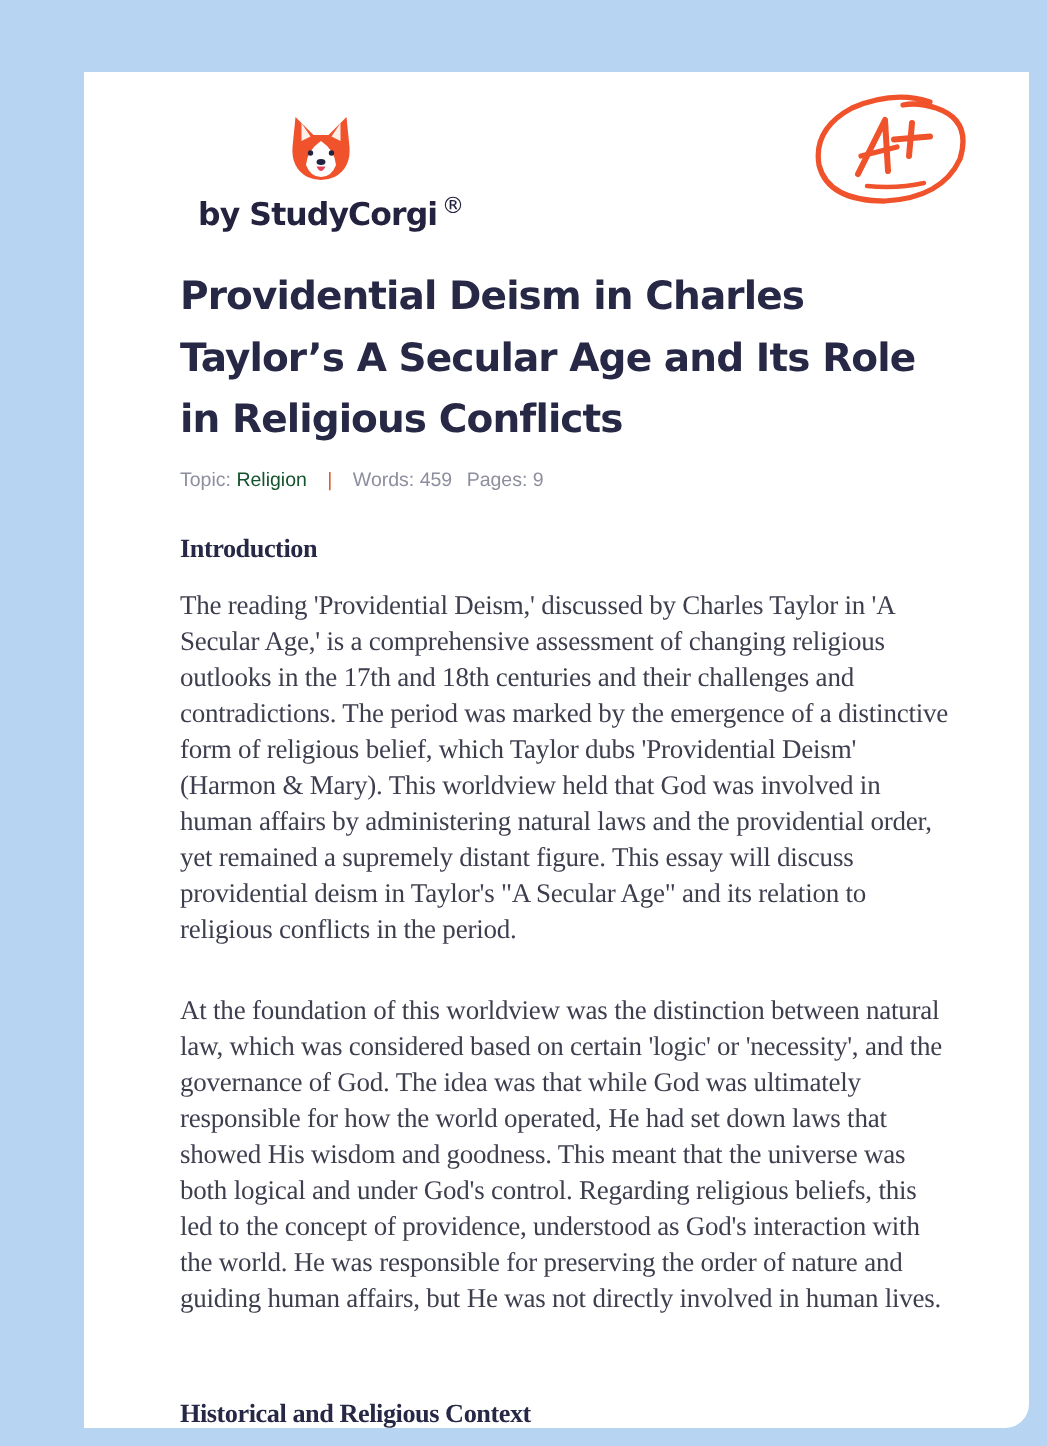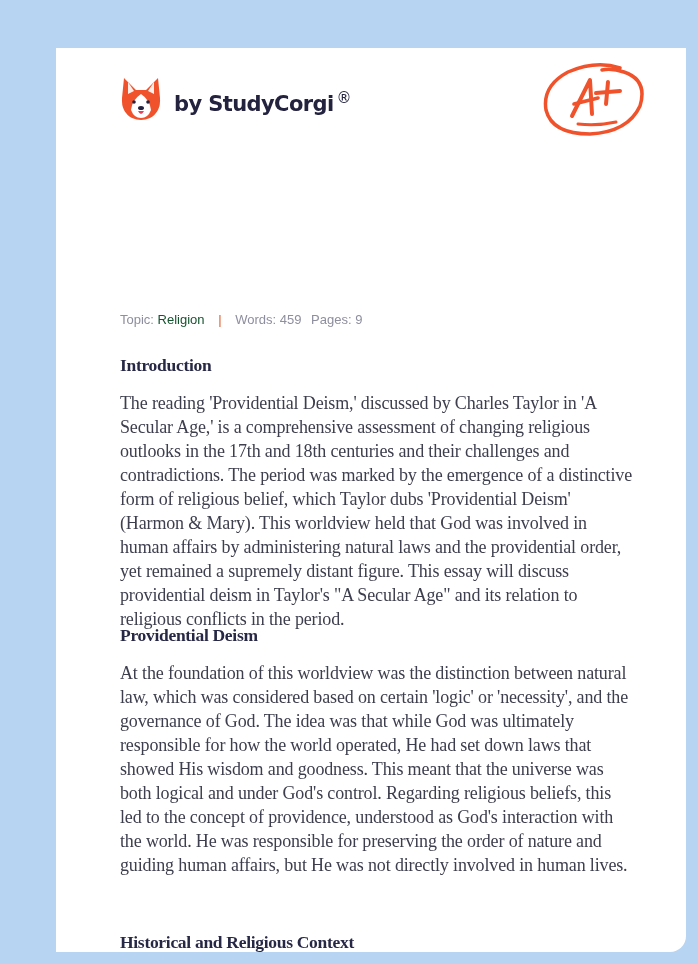--- a/index.html
+++ b/index.html
@@ -9,21 +9,21 @@
     font-family: "Liberation Sans", sans-serif;
     position: relative;
   }
   .card {
     position: absolute; left: 56px; top: 48px;
     width: 630px; height: 904px;
     background: #ffffff;
     border-bottom-right-radius: 16px;
     overflow: hidden;
   }
-  .brand { position: absolute; left: 64px; top: 28px; display: flex; align-items: center; }
+  .brand { position: absolute; left: 64px; top: 28px; display: flex; align-items: center; flex-direction: column; }
   .brand .logo { width: 42px; height: 46px; }
   .brand .name {
     margin-left: 12px; margin-top: 6px;
     font-family: "DejaVu Sans", sans-serif; font-weight: bold;
     font-size: 21px; color: #23223f; letter-spacing: -0.6px;
   }
   .brand .reg { font-size: 15px; font-weight: normal; vertical-align: super; margin-left: 3px; color: #23223f; }
   .badge { position: absolute; left: 482px; top: 10px; width: 110px; height: 82px; }
   .title {
     position: absolute; left: 64px; top: 130px; width: 520px;
@@ -70,29 +70,29 @@
 
   <svg class="badge" viewBox="0 0 110 82">
     <path d="M82 10 Q58 2 30 14 Q4 28 8 52 Q14 76 52 76 Q90 74 102 48 Q110 22 86 14 Q74 10 64 12" fill="none" stroke="#f0532b" stroke-width="3.5" stroke-linecap="round"></path>
     <path d="M34 58 L52 22 L54 56" fill="none" stroke="#f0532b" stroke-width="4" stroke-linecap="round" stroke-linejoin="round"></path>
     <path d="M36 46 L60 40" fill="none" stroke="#f0532b" stroke-width="3.5" stroke-linecap="round"></path>
     <path d="M70 24 L68 46" fill="none" stroke="#f0532b" stroke-width="4" stroke-linecap="round"></path>
     <path d="M58 35 L82 33" fill="none" stroke="#f0532b" stroke-width="4" stroke-linecap="round"></path>
     <path d="M40 66 Q60 68 78 64" fill="none" stroke="#f0532b" stroke-width="3" stroke-linecap="round"></path>
   </svg>
 
+  <h1 class="title">Providential Deism in Charles Taylor’s A Secular Age and Its Role in Religious Conflicts</h1>
 
   <div class="meta">
     <span>Topic:</span>
     <span class="topic-val">Religion</span>
     <span class="sep">|</span>
     <span>Words: 459</span>
     <span style="margin-left:6px">Pages: 9</span>
   </div>
 
   <h2 class="h2" style="top:307px">Introduction</h2>
   <p class="p" style="top:343px">The reading 'Providential Deism,' discussed by Charles Taylor in 'A Secular Age,' is a comprehensive assessment of changing religious outlooks in the 17th and 18th centuries and their challenges and contradictions. The period was marked by the emergence of a distinctive form of religious belief, which Taylor dubs 'Providential Deism' (Harmon &amp; Mary). This worldview held that God was involved in human affairs by administering natural laws and the providential order, yet remained a supremely distant figure. This essay will discuss providential deism in Taylor's "A Secular Age" and its relation to religious conflicts in the period.</p>
 
-  <h2 class="h2" style="top:577px">Providential Deism</h2>
   <p class="p" style="top:613px">At the foundation of this worldview was the distinction between natural law, which was considered based on certain 'logic' or 'necessity', and the governance of God. The idea was that while God was ultimately responsible for how the world operated, He had set down laws that showed His wisdom and goodness. This meant that the universe was both logical and under God's control. Regarding religious beliefs, this led to the concept of providence, understood as God's interaction with the world. He was responsible for preserving the order of nature and guiding human affairs, but He was not directly involved in human lives.</p>
 
   <h2 class="h2" style="top:884px">Historical and Religious Context</h2>
 </div>
 
 </body></html>

